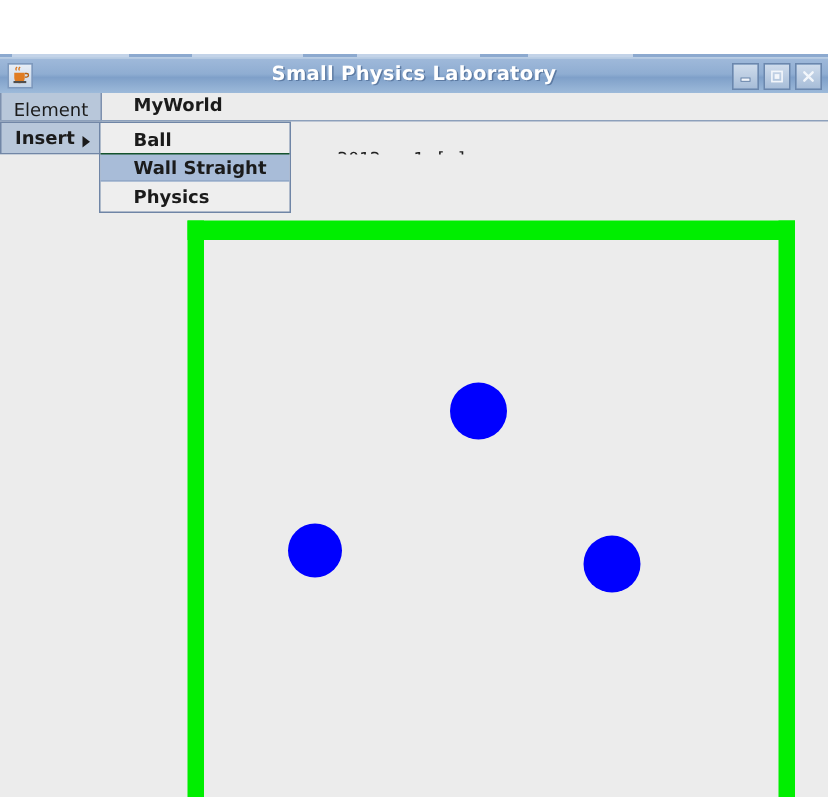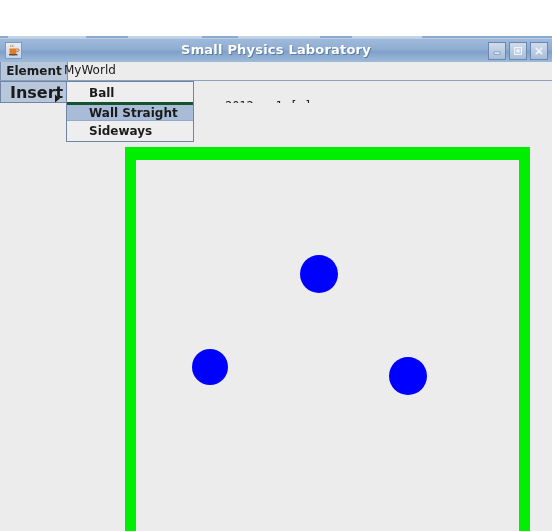--- a/index.html
+++ b/index.html
@@ -92,32 +92,32 @@
   }
   .menubar-item {
     position: absolute;
     left: 0; top: 0;
     width: 68px; height: 18px;
     background: #b8c7da;
     border-left: 1px solid #7d90ae;
     border-right: 1px solid #7d90ae;
     box-sizing: border-box;
     display: flex;
-    align-items: center;
+    align-items: flex-end;
     justify-content: center;
     font-size: 12px;
-    font-weight: bold;
+    font-weight: normal;
     color: #1b1b1b;
     cursor: pointer;
   }
   .worldlabel {
     position: absolute;
-    left: 64px; top: 27px;
-    font-size: 12px;
-    font-weight: normal;
+    left: 89px; top: 27px;
+    font-size: 12px;
+    font-weight: bold;
     color: #1b1b1b;
   }
 
   
   .infoline {
     position: absolute;
     left: 196px; top: 49px;
     font-size: 12px;
     color: #202020;
     font-family: "DejaVu Sans Mono", monospace;
@@ -135,21 +135,21 @@
   .insert-cell {
     position: absolute;
     left: 0; top: 45px;
     width: 68px; height: 22px;
     background: #b8c7da;
     border: 1px solid #7186a6;
     box-sizing: border-box;
     display: flex;
     align-items: center;
     padding-left: 9px;
-    font-size: 16px;
+    font-size: 12px;
     font-weight: bold;
     color: #1b1b1b;
     cursor: pointer;
   }
   .insert-cell .submenu-arrow {
     position: absolute;
     right: 6px; top: 6px;
   }
 
   
@@ -169,21 +169,21 @@
     align-items: center;
     padding-left: 22px;
     font-size: 12px;
     font-weight: bold;
     color: #1b1b1b;
     cursor: pointer;
     box-sizing: border-box;
   }
   .popup-item.selected {
     background: #a8bcd8;
-    border-top: 3px solid #14532d;
+    border-top: 1px solid #14532d;
     border-bottom: 1px solid #93a9c8;
   }
 
   
   .world {
     position: absolute;
     left: 0; top: 67px;
     width: 552px; height: 457px;
     background: #ececec;
     overflow: hidden;
@@ -272,21 +272,21 @@
   </div>
 
   <div class="popup">
     <div class="popup-item">
       <span>Ball</span>
     </div>
     <div class="popup-item selected">
       <span>Wall Straight</span>
     </div>
     <div class="popup-item">
-      <span>Sideways</span>
+      <span>Physics</span>
     </div>
   </div>
 
   <div class="world" id="world-canvas" style="background: rgb(236, 236, 236);">
       <div class="wall" style="left: 125px; top: 44px; width: 405px; height: 13px; background: rgb(0, 238, 0);"></div>
       <div class="wall" style="left: 125px; top: 44px; width: 11px; height: 404px; background: rgb(0, 238, 0);"></div>
       <div class="wall" style="left: 519px; top: 44px; width: 11px; height: 404px; background: rgb(0, 238, 0);"></div>
       <div class="wall" style="left: 125px; top: 437px; width: 405px; height: 11px; background: rgb(0, 238, 0);"></div>
       <div class="ball" style="left: 300px; top: 152px; width: 38px; height: 38px; background: rgb(0, 0, 255);"></div>
       <div class="ball" style="left: 192px; top: 246px; width: 36px; height: 36px; background: rgb(0, 0, 255);"></div>

